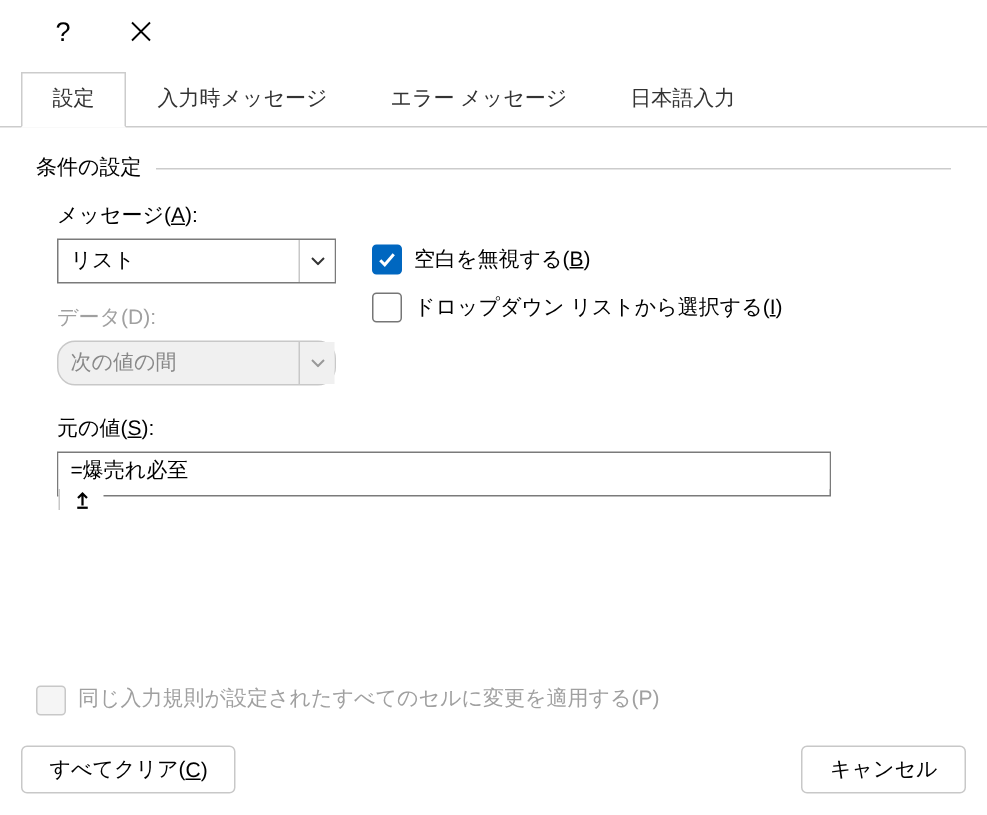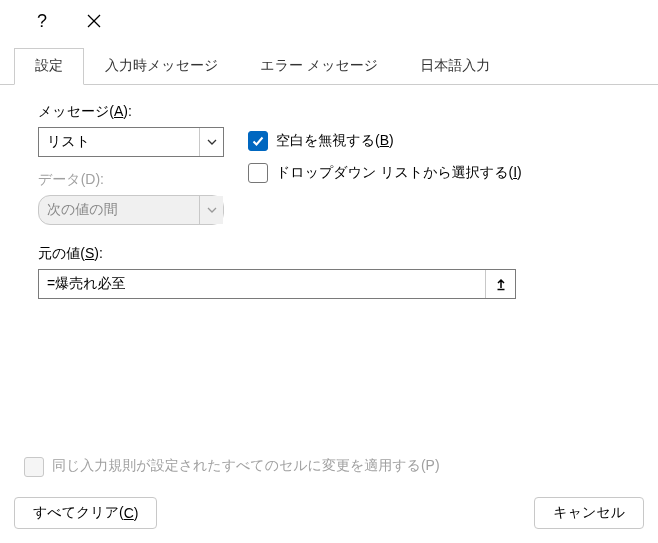--- a/index.html
+++ b/index.html
@@ -158,23 +158,24 @@
     border-color: #c8c8c8;
     background: #f5f5f5;
   }
   .src-row {
     padding-left: 14px;
     margin-top: 6px;
   }
   .src-input-wrap {
     display: flex;
     border: 1px solid #7a7a7a;
-    width: 478px;
+    width: 516px;
     height: 30px;
     margin-top: 6px;
+    flex-direction: column;
   }
   .src-input {
     flex: 1;
     border: none;
     padding: 4px 8px;
     font-size: 14px;
     outline: none;
     font-family: inherit;
   }
   .src-btn {
@@ -235,20 +236,24 @@
 
   <div class="tabs">
     <div class="tab active">設定</div>
     <div class="tab">入力時メッセージ</div>
     <div class="tab">エラー メッセージ</div>
     <div class="tab">日本語入力</div>
   </div>
 
   <div class="content">
 
+    <div class="fieldset-label">
+      <span>条件の設定</span>
+      <div class="line"></div>
+    </div>
 
     <div class="row">
       <div class="col-left">
         <div class="field-label">
           <span>メッセージ(</span><u>A</u><span>):</span>
         </div>
         <div class="combo">
           <div class="combo-text">リスト</div>
           <div class="combo-btn">
             <svg class="chev" viewBox="0 0 10 6">

